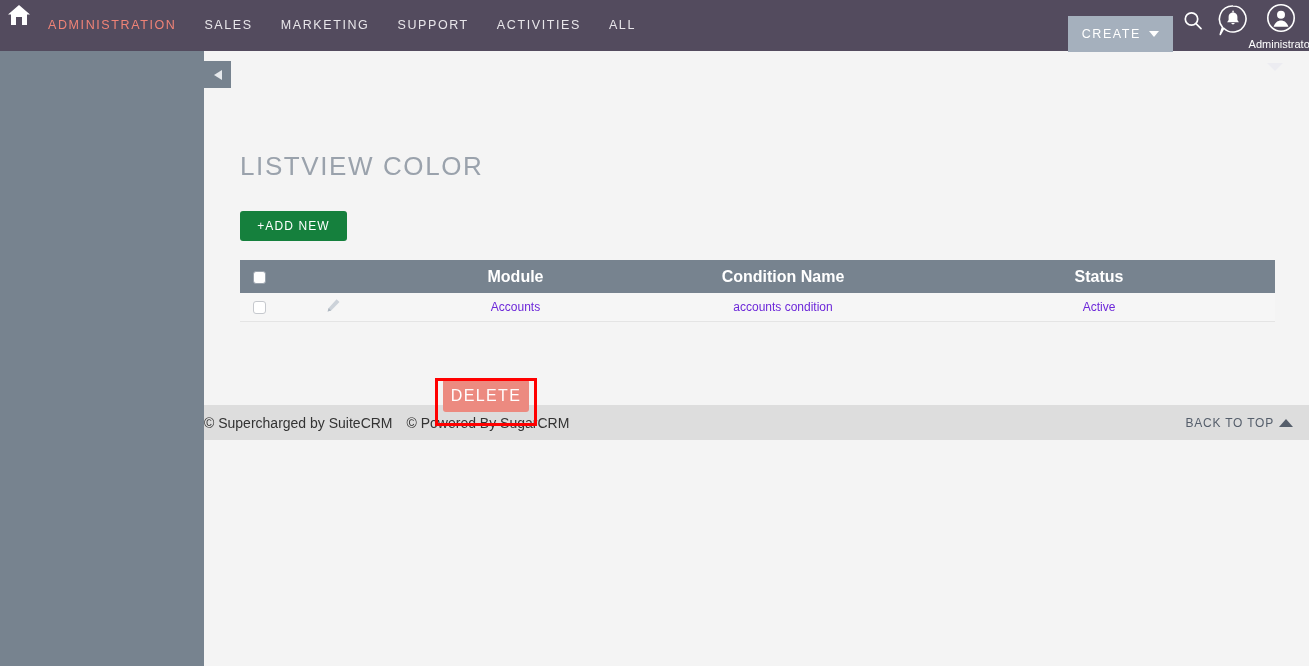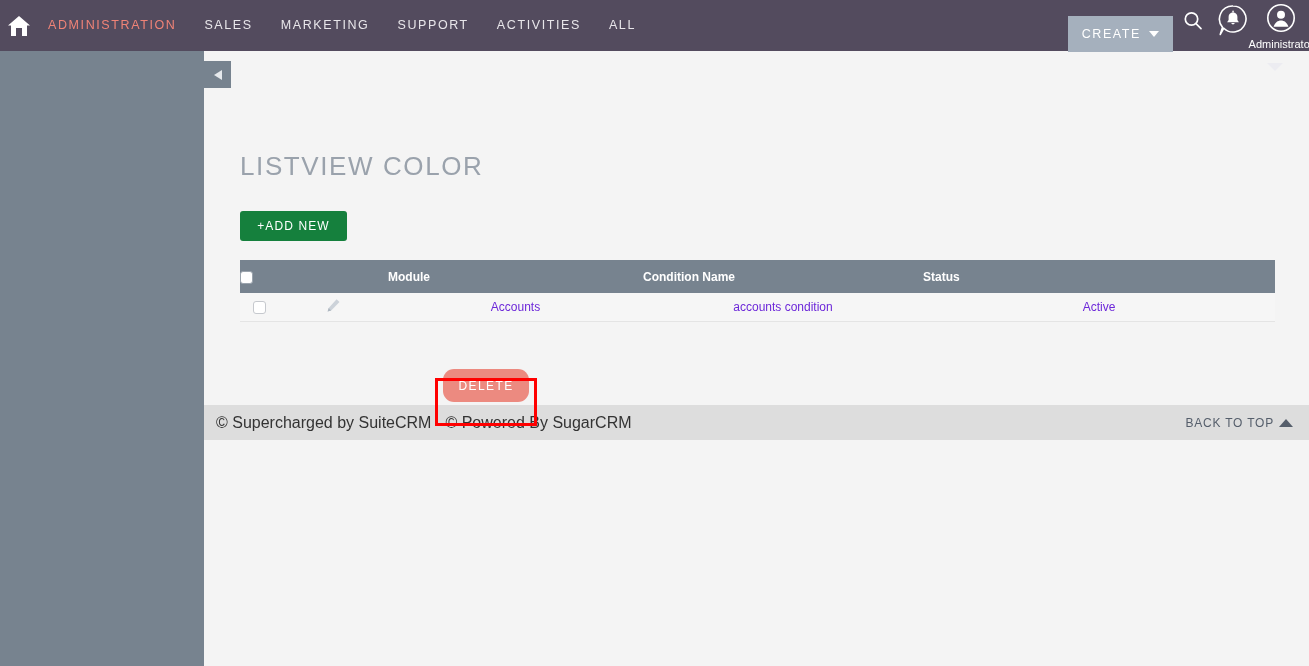--- a/index.html
+++ b/index.html
@@ -13,21 +13,20 @@
   }
 
   
   .navbar {
     position: absolute;
     top: 0; left: 0;
     width: 1309px;
     height: 51px;
     background: #534b5e;
     display: flex;
-    align-items: center;
     z-index: 30;
   }
 
   .home-icon {
     margin-left: 4px;
     width: 30px;
     height: 30px;
     display: flex;
     align-items: center;
     justify-content: center;
@@ -204,24 +203,24 @@
     position: absolute;
     top: 209px;
     left: 36px;
     width: 1035px;
     border-collapse: collapse;
     table-layout: fixed;
   }
   .listtable thead th {
     background: #77838f;
     color: #ffffff;
-    font-size: 12px;
+    font-size: 16px;
     font-weight: bold;
     height: 33px;
-    text-align: left;
+    text-align: center;
     padding: 0;
   }
   .listtable tbody td {
     background: #f6f6f6;
     color: #6d28d9;
     font-size: 12px;
     height: 28px;
     text-align: center;
     padding: 0;
     border-bottom: 1px solid #e4e4e4;
@@ -252,49 +251,48 @@
     top: 327px;
     left: 231px;
     width: 102px;
     height: 48px;
     border: 3px solid #ff0000;
     z-index: 12;
     pointer-events: none;
   }
   .delete-btn {
     position: absolute;
-    top: 318px;
+    top: 328px;
     left: 239px;
     width: 86px;
     height: 33px;
     background: #ec8a80;
     color: #ffffff;
     border: none;
-    border-radius: 11px;
-    font-size: 12px;
+    border-radius: 3px;
+    font-size: 16px;
     letter-spacing: 1.4px;
     cursor: pointer;
     z-index: 11;
     font-family: "Liberation Sans", sans-serif;
   }
 
   
   .footer {
     position: absolute;
     top: 354px;
     left: 0;
     width: 1105px;
     height: 35px;
     background: #dddddd;
     display: flex;
     align-items: center;
   }
   .footer-left {
-    margin-left: 12px;
-    font-size: 16px;
+    font-size: 14px;
     color: #333333;
     display: flex;
     gap: 14px;
   }
   .footer-item { cursor: pointer; }
   .back-to-top {
     position: absolute;
     right: 16px;
     font-size: 12px;
     letter-spacing: 0.8px;

